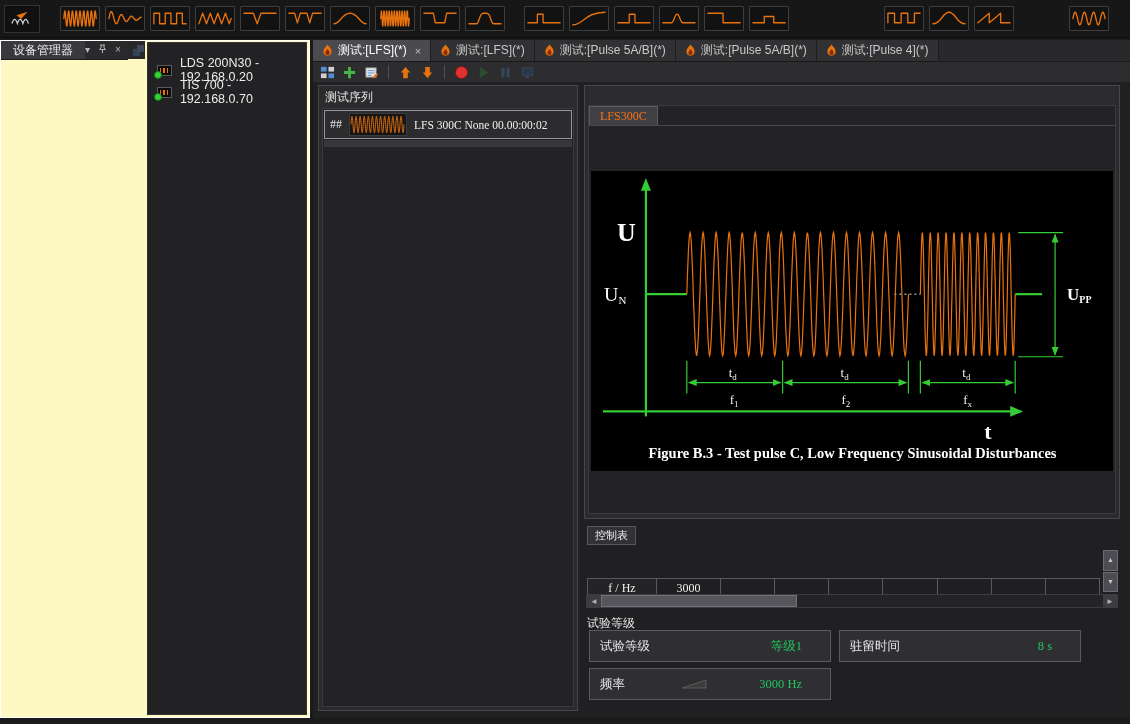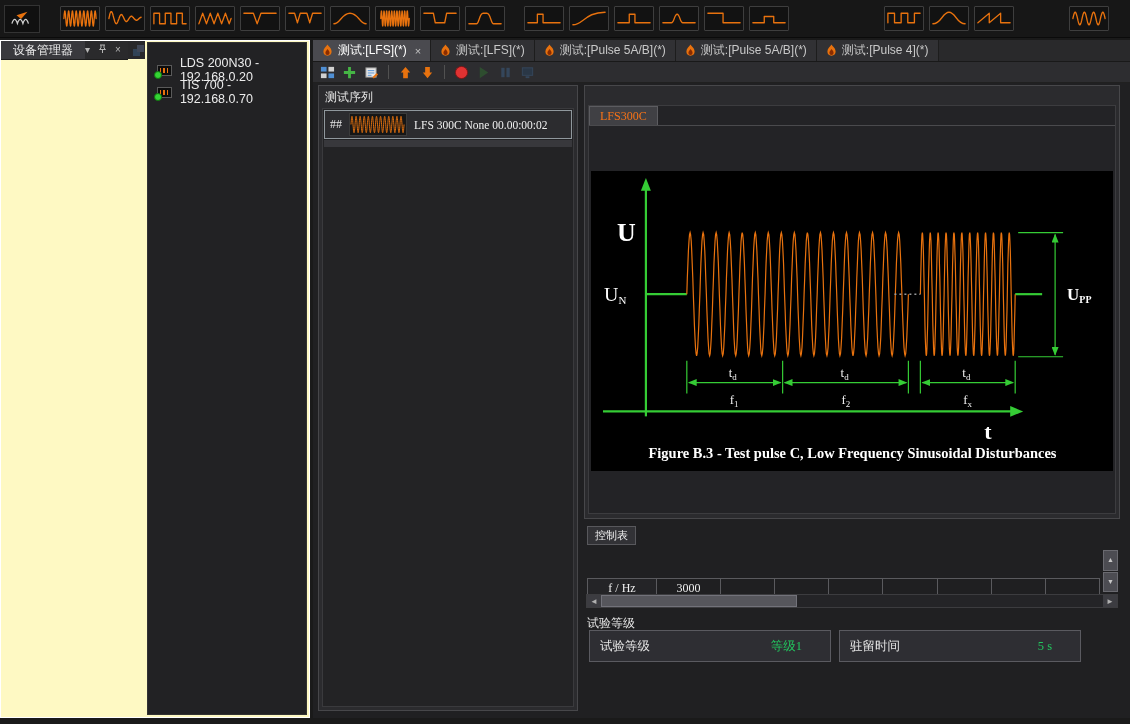--- a/index.html
+++ b/index.html
@@ -467,18 +467,27 @@
     </div>
 
     <div class="params-area">
       <div class="params-title">试验等级</div>
       <div class="param-box box1">
         <span class="pb-label">试验等级</span>
         <span class="pb-value">等级1</span>
       </div>
       <div class="param-box box2">
         <span class="pb-label">驻留时间</span>
-        <span class="pb-value">5 s</span>
+        <span class="pb-value">8 s</span>
+      </div>
+      <div class="param-box box3">
+        <span class="pb-label">频率</span>
+        <span class="ramp-icon">
+          <svg viewBox="0 0 30 12">
+              <path d="M2,10 H26 L26,2 Z" fill="#3c3c3c" stroke="#5a5a5a" stroke-width="1"></path>
+            </svg>
+        </span>
+        <span class="pb-value">3000 Hz</span>
       </div>
     </div>
 
   </div>
 </div>
 
 </body></html>

